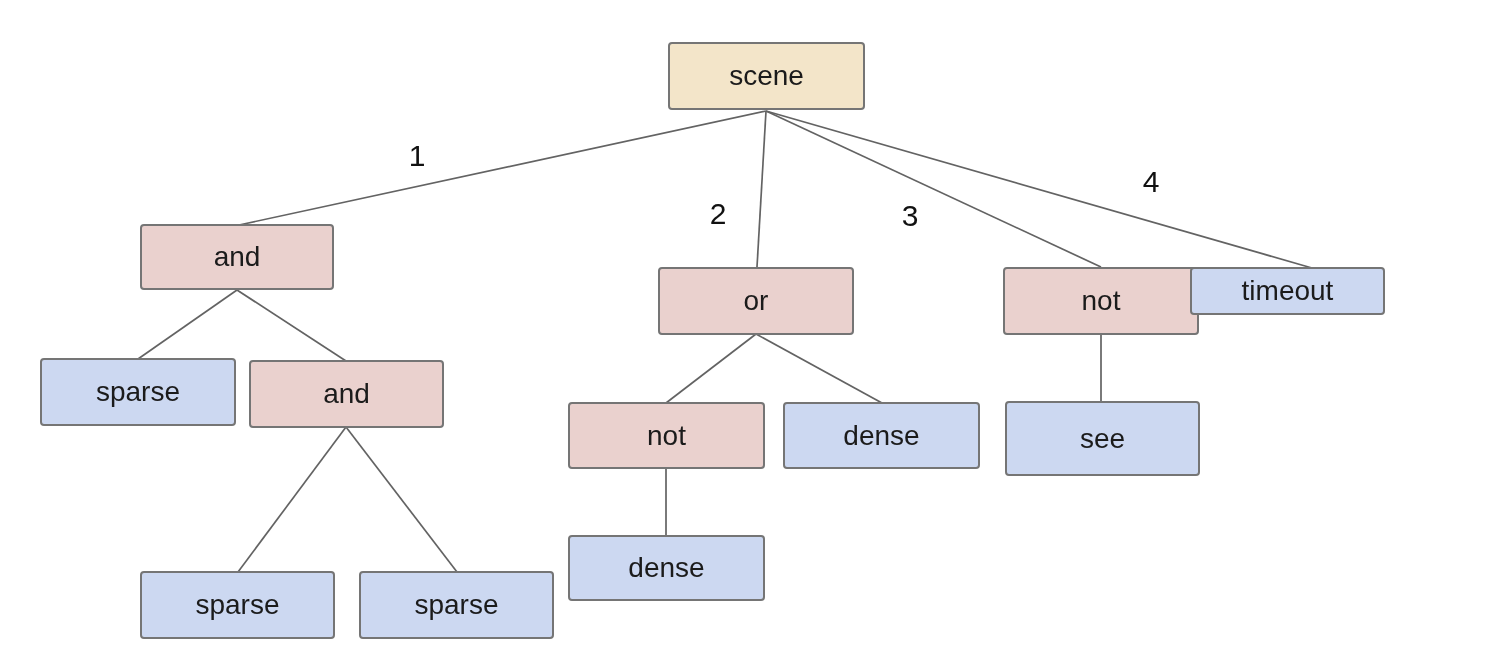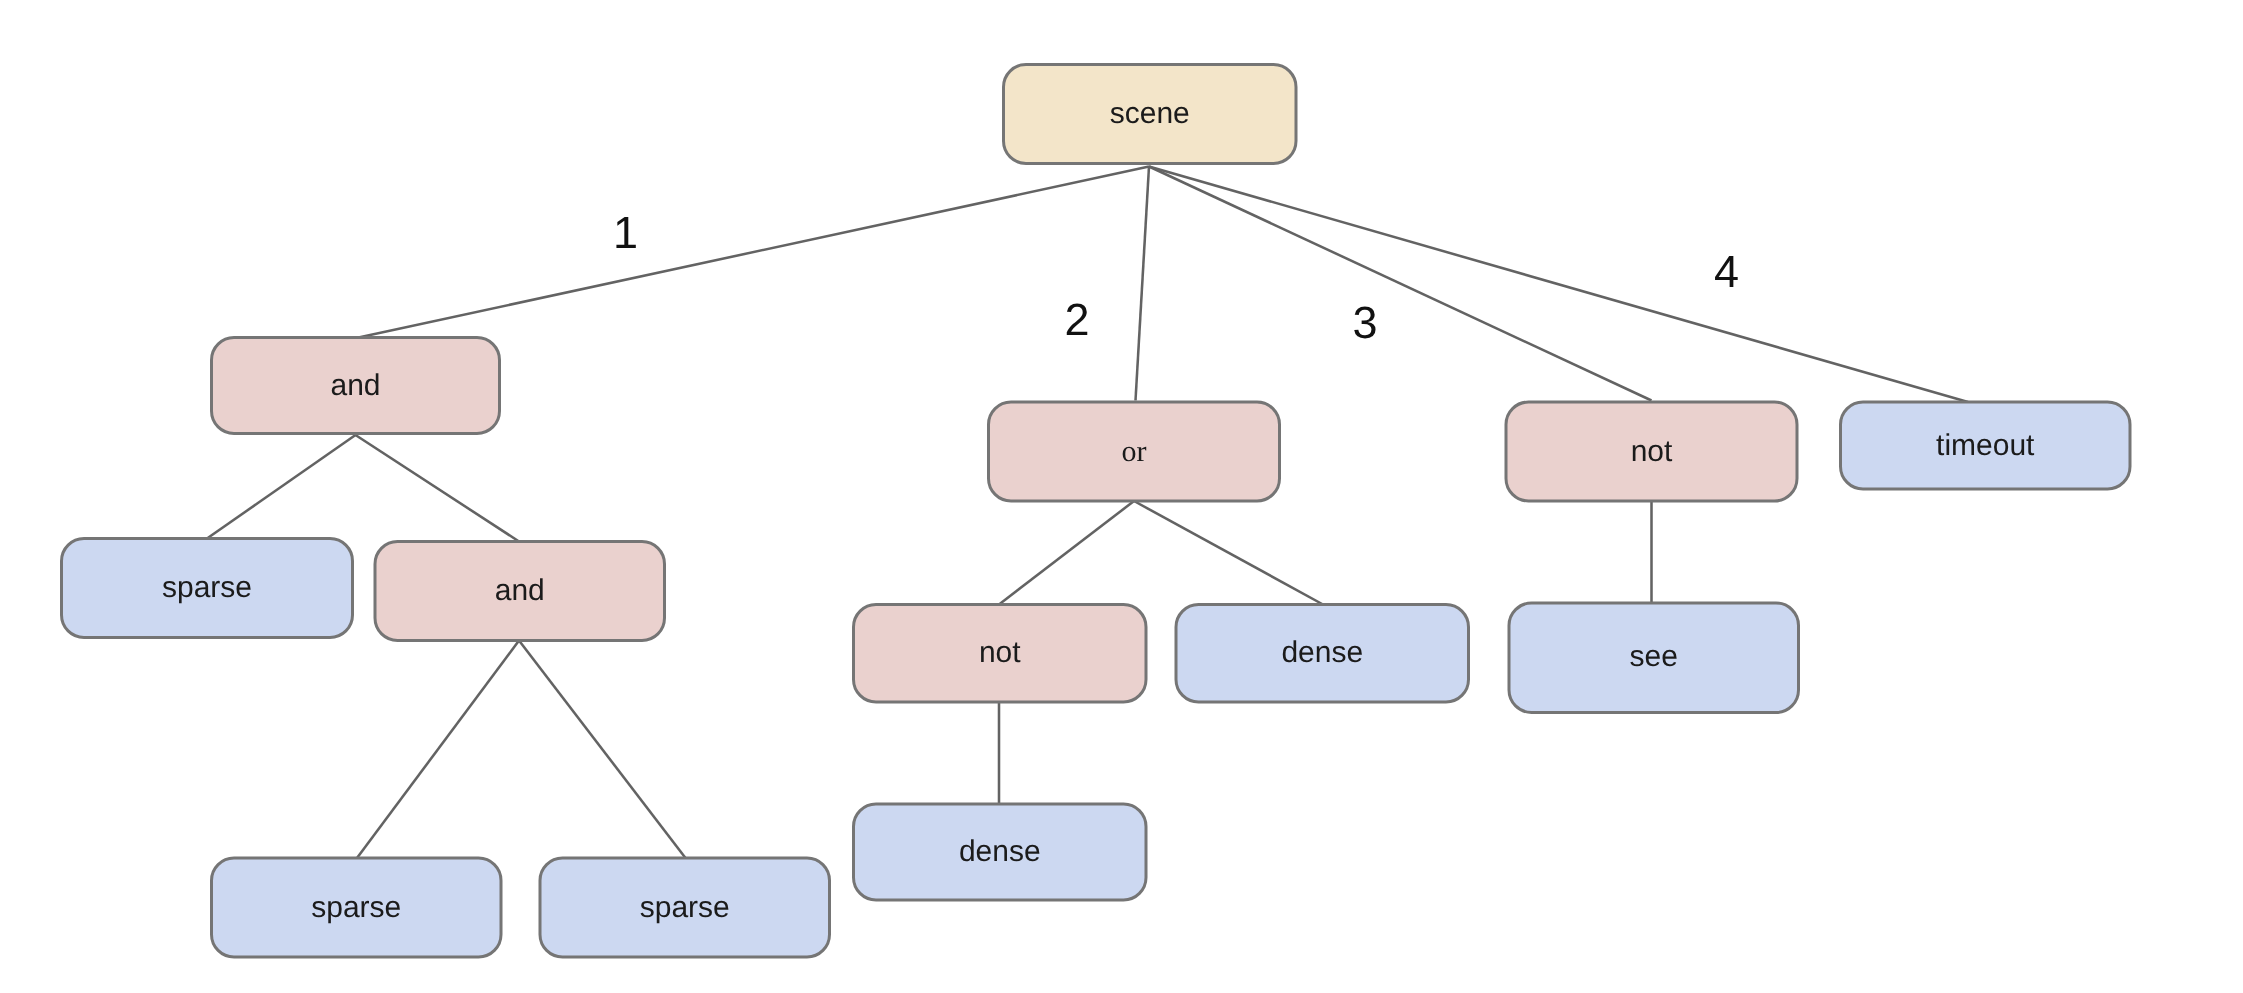--- a/index.html
+++ b/index.html
@@ -26,22 +26,22 @@
     stroke: var(--edge, #636363);
     stroke-width: 1.7;
   }
   .node {
     position: absolute;
     box-sizing: border-box;
     display: flex;
     align-items: center;
     justify-content: center;
     border: 2px solid var(--border, #757575);
-    border-radius: 16px;
-    font-size: 20px;
+    border-radius: 4px;
+    font-size: 28px;
     color: #1b1b1b;
     white-space: nowrap;
   }
   .node.root     { background: var(--root-fill, #f3e5c9); }
   .node.operator { background: var(--operator-fill, #ead1ce); }
   .node.leaf     { background: var(--leaf-fill, #ccd8f1); }
   .edge-label {
     position: absolute;
     transform: translate(-50%, -50%);
     font-size: 30px;
@@ -66,25 +66,25 @@
     <line x1="756" y1="334" x2="666" y2="403"></line>
     <line x1="756" y1="334" x2="882" y2="403"></line>
     <line x1="666" y1="468" x2="666" y2="536"></line>
     <line x1="1101" y1="334" x2="1101" y2="402"></line>
   </svg>
 
   <div class="node root" style="left:668px; top:42px; width:197px; height:68px;">scene</div>
 
   <div class="node operator" style="left:140px; top:224px; width:194px; height:66px;">and</div>
 
-  <div class="node operator" style="left:658px; top:267px; width:196px; height:68px;font-family:Liberation Serif, serif;">or</div>
+  <div class="node operator" style="left:658px; top:267px; width:196px; height:68px;">or</div>
 
   <div class="node operator" style="left:1003px; top:267px; width:196px; height:68px;">not</div>
 
-  <div class="node leaf" style="left:1226px; top:267px; width:195px; height:60px;">timeout</div>
+  <div class="node leaf" style="left:1190px; top:267px; width:195px; height:48px;">timeout</div>
 
   <div class="node leaf" style="left:40px; top:358px; width:196px; height:68px;">sparse</div>
 
   <div class="node operator" style="left:249px; top:360px; width:195px; height:68px;">and</div>
 
   <div class="node operator" style="left:568px; top:402px; width:197px; height:67px;">not</div>
 
   <div class="node leaf" style="left:783px; top:402px; width:197px; height:67px;">dense</div>
 
   <div class="node leaf" style="left:1005px; top:401px; width:195px; height:75px;">see</div>

